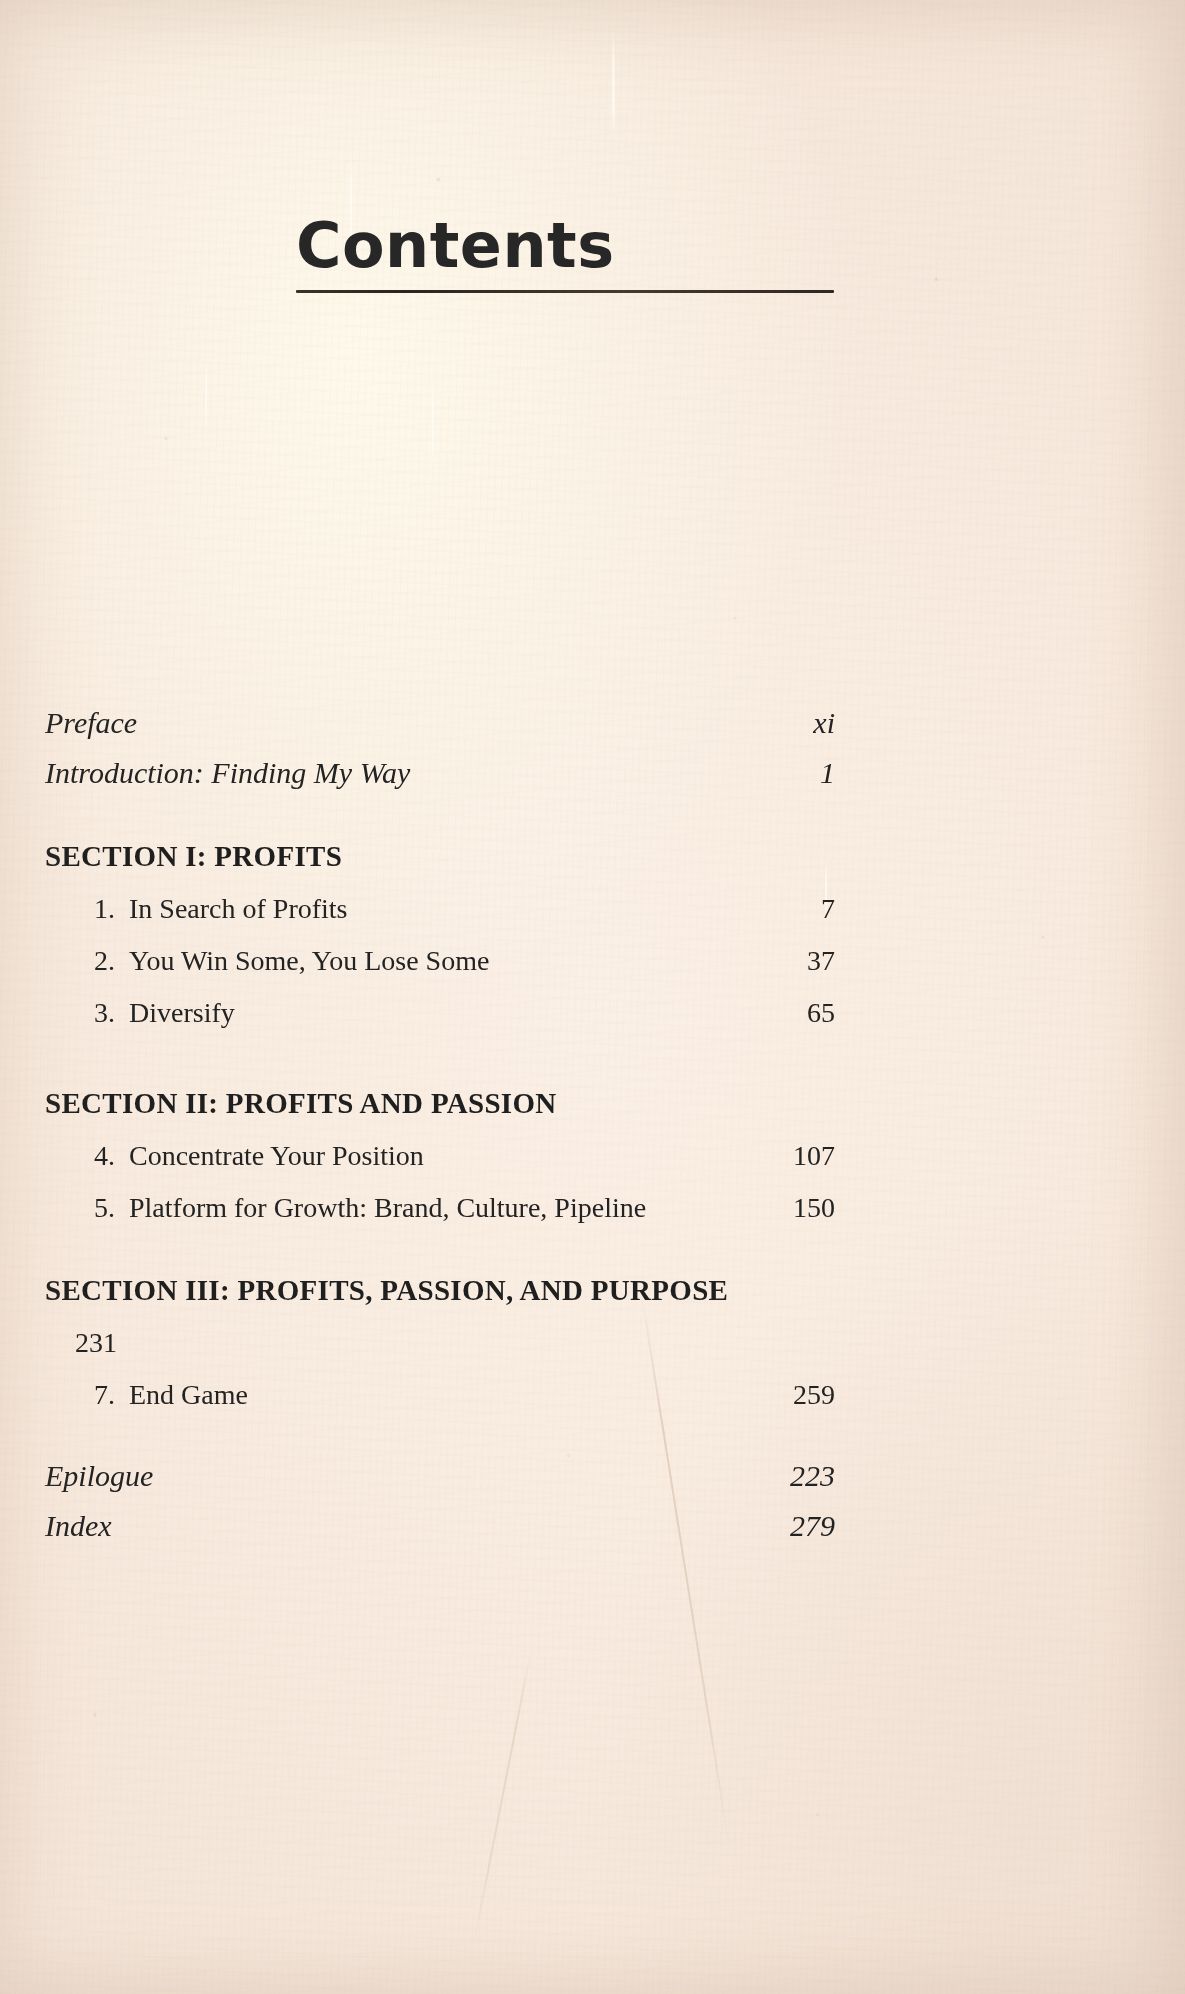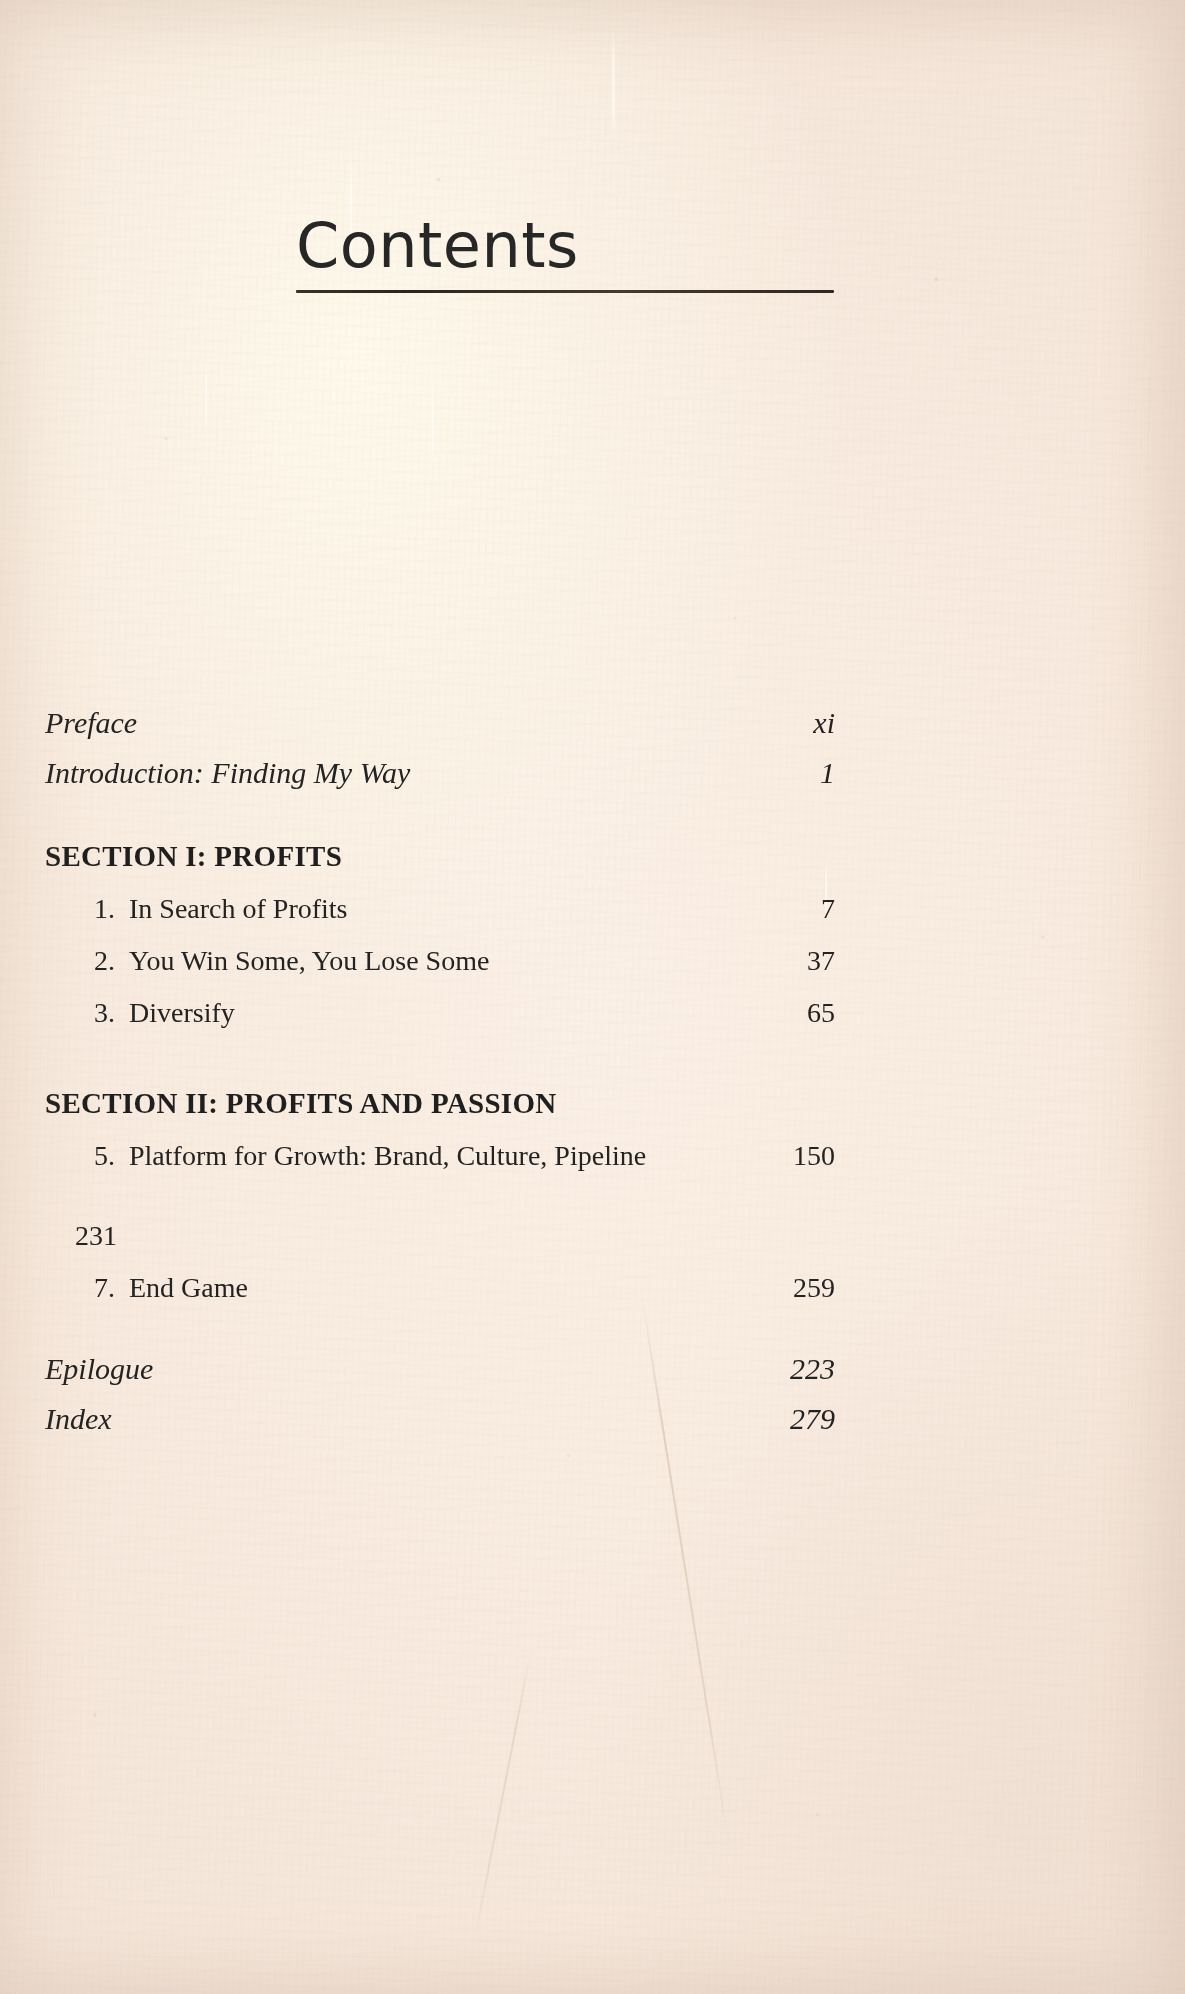--- a/index.html
+++ b/index.html
@@ -74,21 +74,21 @@
   
   .title-block {
     position: absolute;
     left: 296px;
     top: 212px;
     width: 540px;
   }
   .toc-title {
     font-family: "DejaVu Sans", "Liberation Sans", sans-serif;
     font-size: 62px;
-    font-weight: 400;
+    font-weight: 700;
     color: #272727;
     letter-spacing: 0.5px;
     line-height: 1.1;
     margin: 0;
     text-align: left;
   }
   .title-rule {
     margin-top: 10px;
     height: 3px;
     width: 538px;
@@ -203,29 +203,38 @@
         <span class="num">3.</span><span>Diversify</span>
       </span>
       <span class="page">65</span>
     </div>
 
     <div class="gap-lg"></div>
 
     <div class="row section-head">
       <span class="label">SECTION II: PROFITS AND PASSION</span>
     </div>
+    <div class="row chapter">
+      <span class="label">
+        <span class="num">4.</span><span>Concentrate Your Position</span>
+      </span>
+      <span class="page">107</span>
+    </div>
     <div class="row chapter" style="margin-bottom:0;">
       <span class="label">
         <span class="num">5.</span><span>Platform for Growth: Brand, Culture, Pipeline</span>
       </span>
       <span class="page">150</span>
     </div>
 
     <div class="gap-lg"></div>
 
+    <div class="row section-head">
+      <span class="label">SECTION III: PROFITS, PASSION, AND PURPOSE</span>
+    </div>
     <div class="row chapter">
       <span class="page">231</span>
     </div>
     <div class="row chapter" style="margin-bottom:0;">
       <span class="label">
         <span class="num">7.</span><span>End Game</span>
       </span>
       <span class="page">259</span>
     </div>
 

